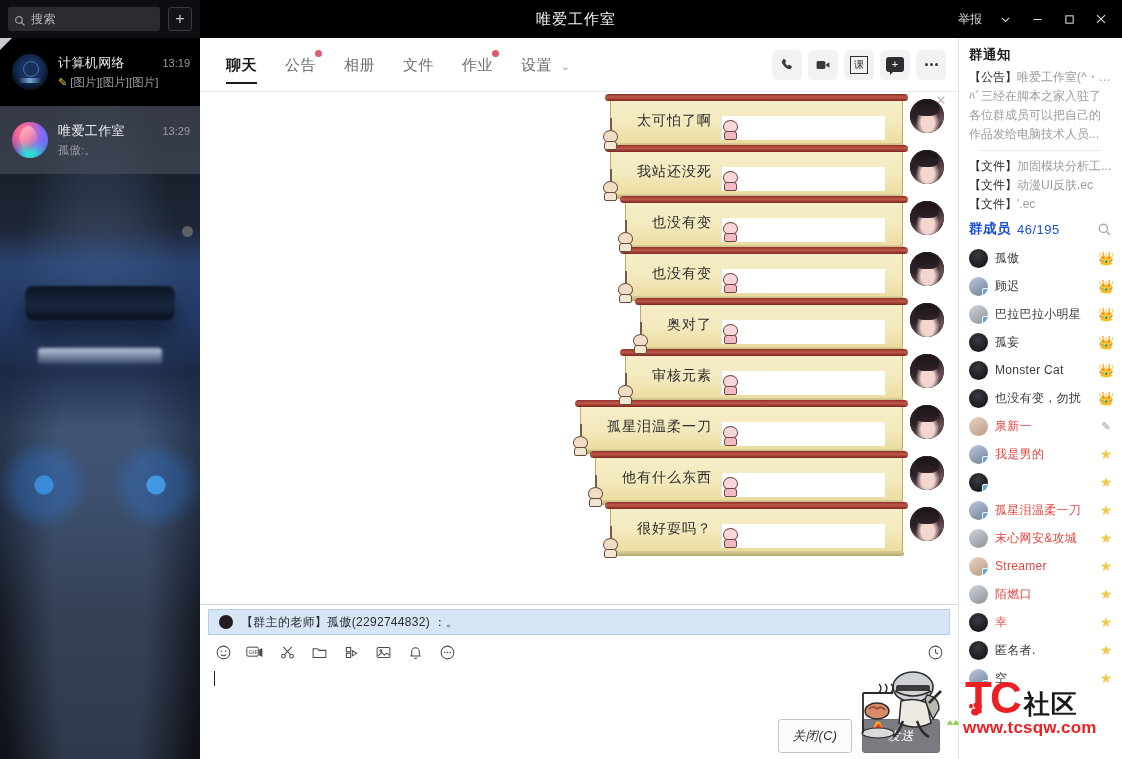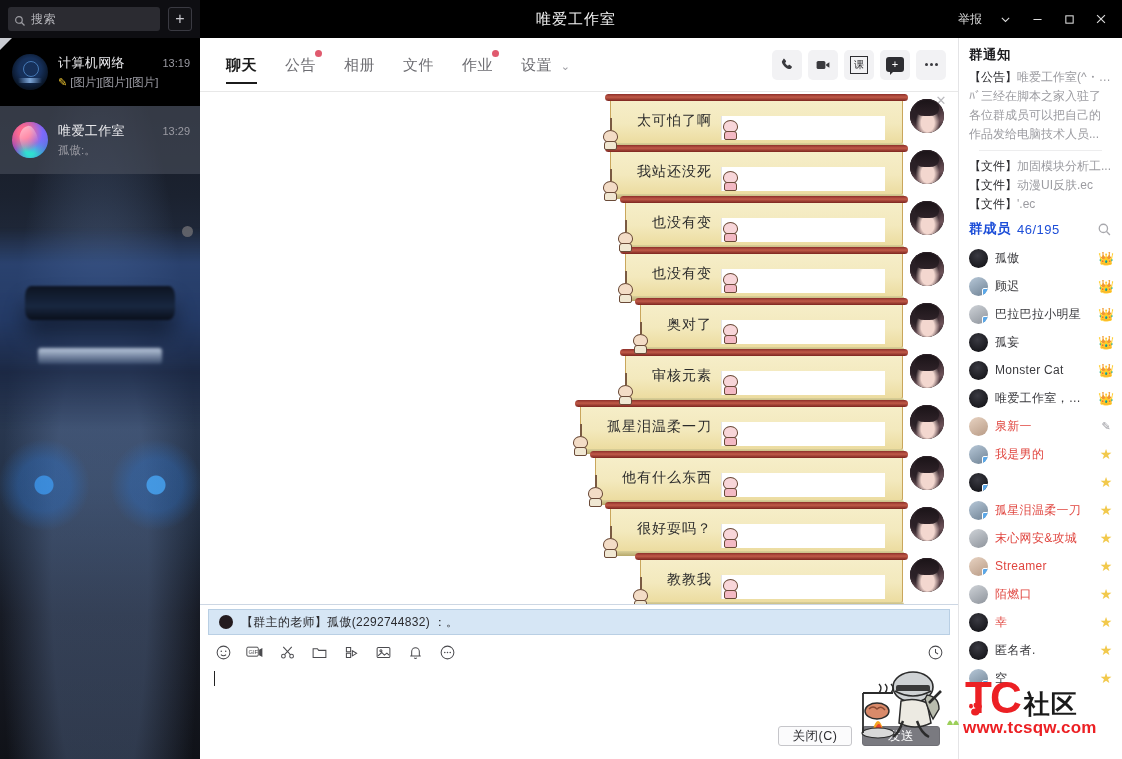--- a/index.html
+++ b/index.html
@@ -515,28 +515,29 @@
   .actions {
     height: 40px;
     display: flex;
     align-items: center;
     justify-content: flex-end;
     gap: 10px;
     padding: 0 18px 6px 0;
   }
   .btn {
     min-width: 74px;
-    height: 20px;
+    height: 34px;
     font-size: 12.5px;
     border: 1px solid #c6c6ca;
     border-radius: 3px;
     background: #fbfbfc;
     color: #2d2d31;
     display: flex; align-items: center; justify-content: center;
     letter-spacing: .5px;
+    font-style: italic;
   }
   .btn.primary {
     background: #7a7a80;
     border-color: #6f6f75;
     color: #ffffff;
     min-width: 78px;
   }
 
   
   .right {
@@ -963,35 +964,20 @@
               </span>
             <span class="b-text">很好耍吗？</span>
             <span class="chibi right">
                 <i class="head"></i>
                 <i class="body"></i>
               </span>
           </div>
           <span class="msg-avatar"></span>
         </div>
 
-        <div class="msg-row">
-          <div class="bubble-sticker">
-            <span class="chibi left">
-                <i class="pole"></i>
-                <i class="head"></i>
-                <i class="body"></i>
-              </span>
-            <span class="b-text">教教我</span>
-            <span class="chibi right">
-                <i class="head"></i>
-                <i class="body"></i>
-              </span>
-          </div>
-          <span class="msg-avatar"></span>
-        </div>
 
       </div>
 
       <div class="input-area">
 
         <div class="reply-bar">
           <span class="reply-av"></span>
           <span class="reply-text">【群主的老师】孤傲(2292744832) ：。</span>
         </div>
 
@@ -1138,21 +1124,21 @@
         </div>
 
         <div class="member">
           <span class="m-av dark"></span>
           <span class="m-name">Monster Cat</span>
           <span class="m-badge b-crown">👑</span>
         </div>
 
         <div class="member">
           <span class="m-av dark"></span>
-          <span class="m-name">唯爱工作室，勿扰</span>
+          <span class="m-name">也没有变，勿扰</span>
           <span class="m-badge b-crown">👑</span>
         </div>
 
         <div class="member">
           <span class="m-av warm"></span>
           <span class="m-name red">泉新一</span>
           <span class="m-badge b-pen">✎</span>
         </div>
 
         <div class="member">

